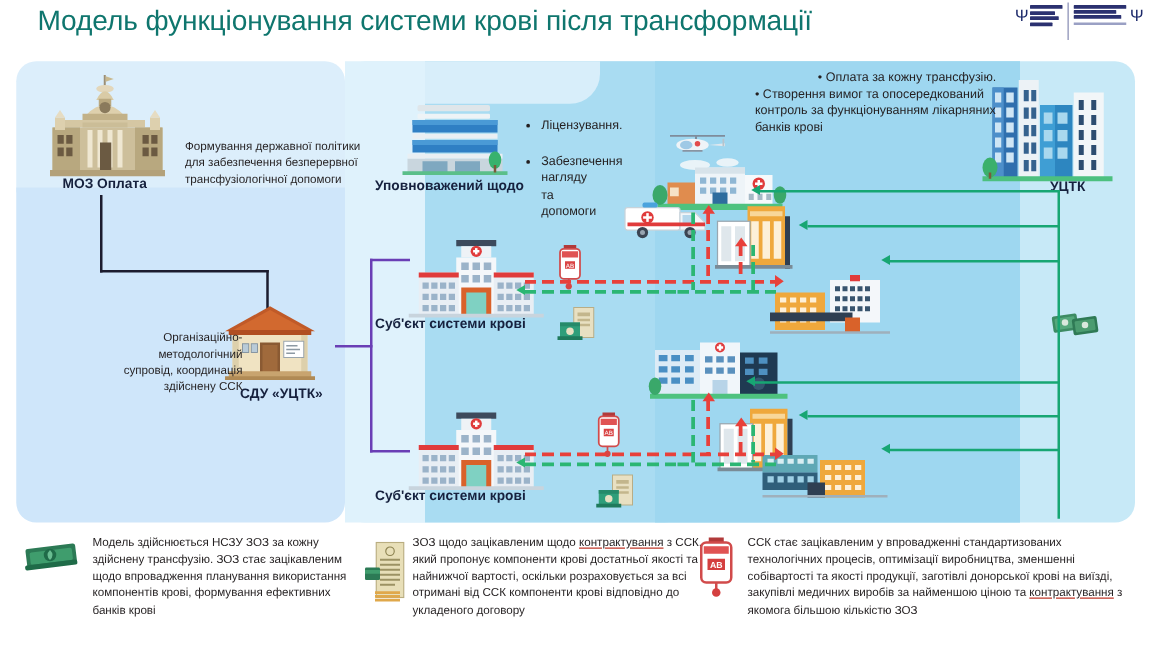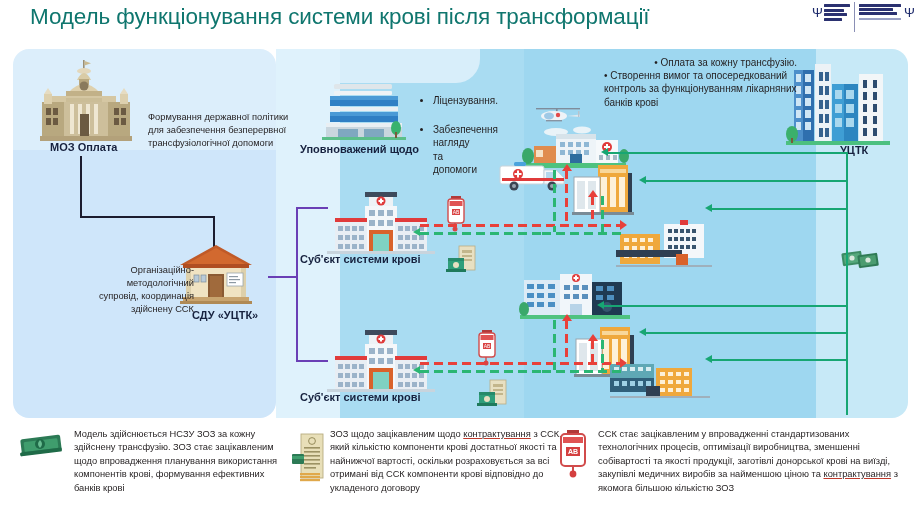--- a/index.html
+++ b/index.html
@@ -747,21 +747,21 @@
       </g>
       <rect x="0" y="22" width="12" height="10" rx="1" fill="#2c7a55"></rect>
       <rect x="0" y="24" width="12" height="3" fill="#3f9d6d"></rect>
       <g fill="#e0a84a">
         <rect x="8" y="41" width="20" height="2.2"></rect>
           <rect x="8" y="44" width="20" height="2.2"></rect>
           <rect x="8" y="47" width="20" height="2.2"></rect>
       </g>
     </svg>
   </div>
-  <div class="foot" style="left:330px;top:428px;width:235px;"><span>ЗОЗ щодо зацікавленим щодо </span><span class="u">контрактування</span><span> з ССК, який кількістю компоненти крові достатньої якості та найнижчої вартості, оскільки розраховується за всі отримані від ССК компоненти крові відповідно до укладеного договору</span></div>
+  <div class="foot" style="left:330px;top:428px;width:235px;"><span>ЗОЗ щодо зацікавленим щодо </span><span class="u">контрактування</span><span> з ССК, який пропонує компоненти крові достатньої якості та найнижчої вартості, оскільки розраховується за всі отримані від ССК компоненти крові відповідно до укладеного договору</span></div>
 
   <div class="ico" style="left:556px;top:430px;">
     <svg width="34" height="48" viewBox="0 0 34 48">
       <rect x="11" y="0" width="12" height="4" fill="#b13a3a"></rect>
       <rect x="5" y="4" width="24" height="32" rx="4" fill="#ffffff" stroke="#d14b4b" stroke-width="2"></rect>
       <rect x="7" y="7" width="20" height="6" fill="#e05353"></rect>
       <rect x="10" y="17" width="14" height="9" fill="#d43f3f"></rect>
       <text x="17" y="24" font-size="7" fill="#fff" text-anchor="middle" font-family="sans-serif" font-weight="bold">AB</text>
       <path d="M17 36 l0 6" stroke="#d14b4b" stroke-width="2"></path>
       <circle cx="17" cy="44" r="3.4" fill="#d43f3f"></circle>

